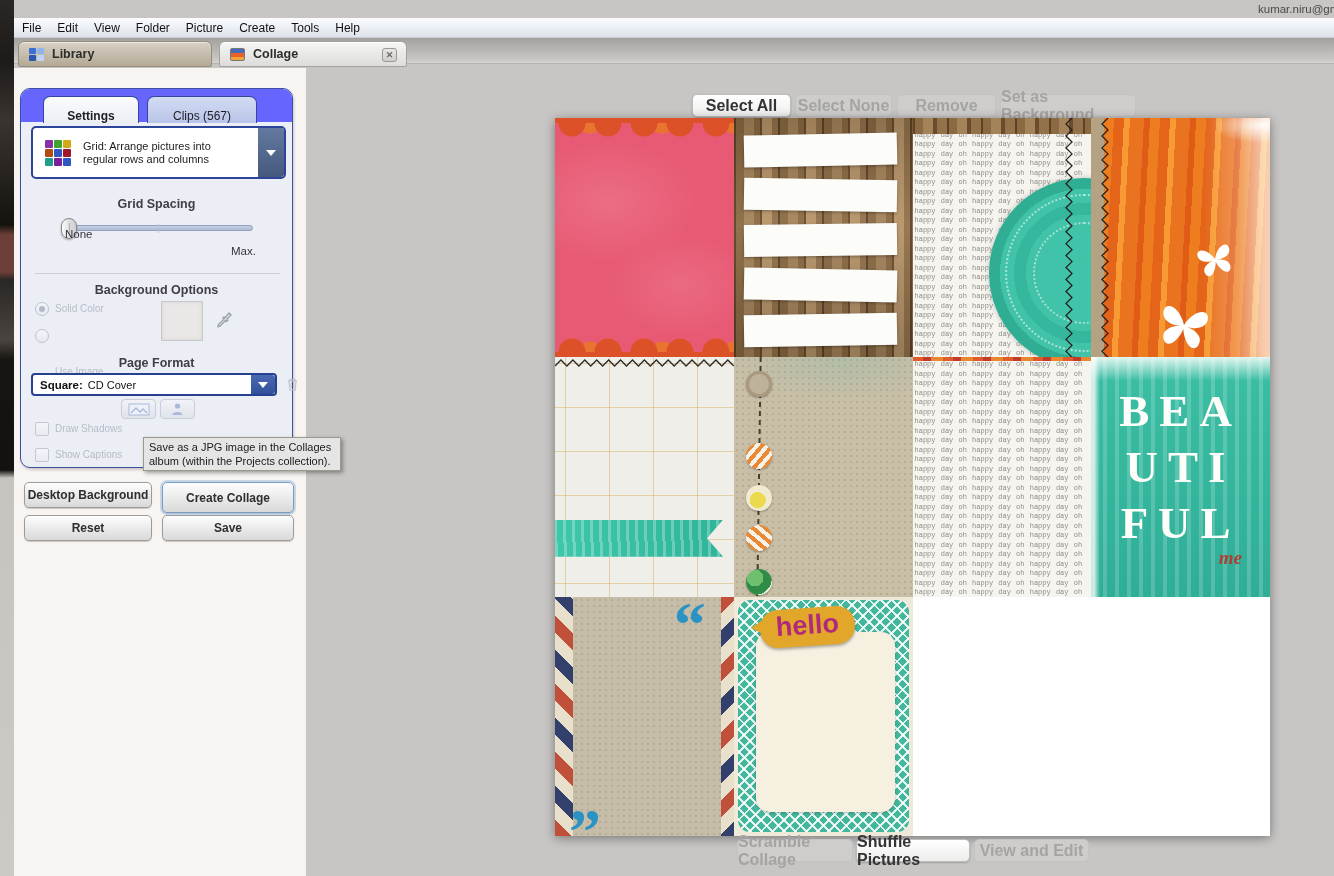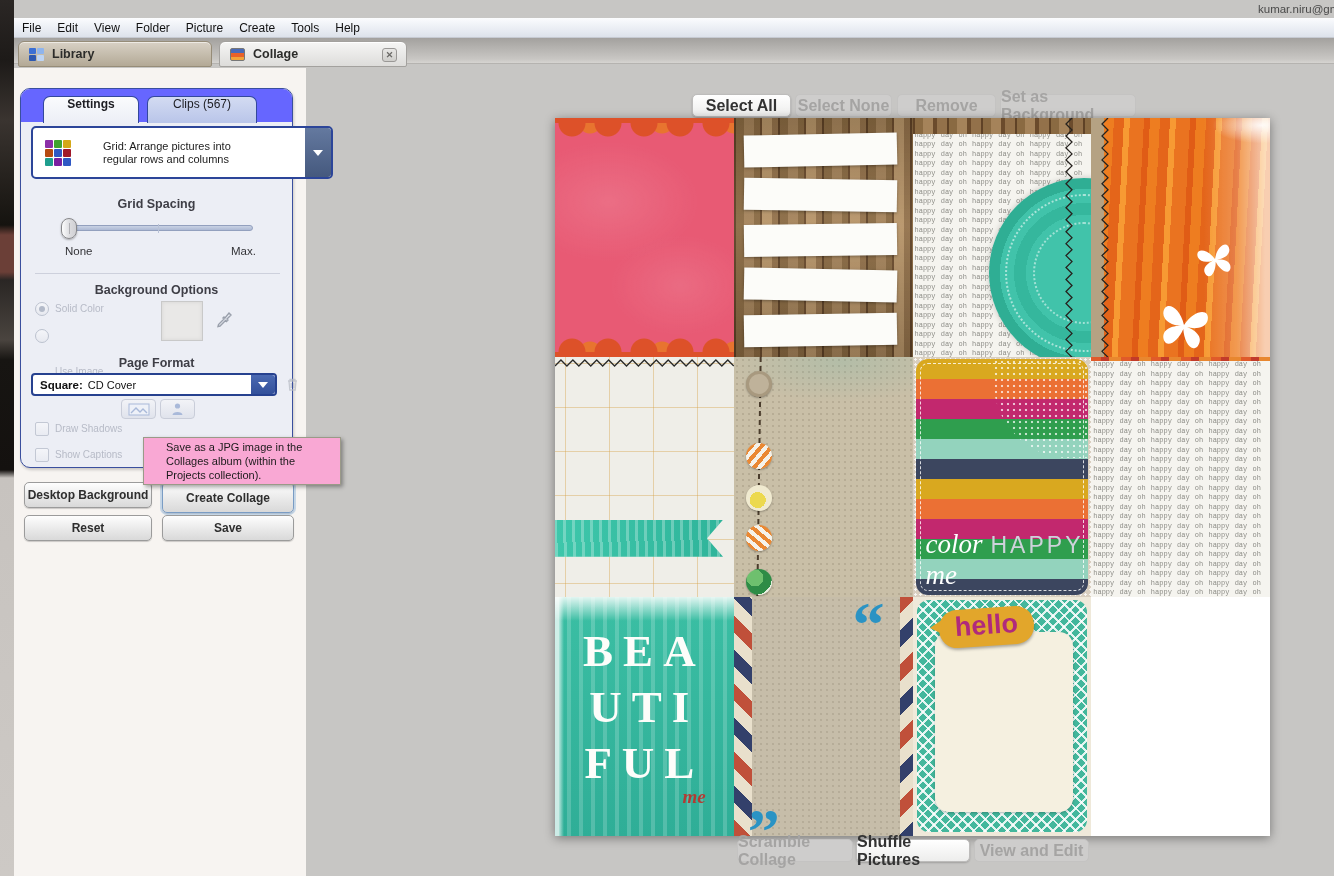--- a/index.html
+++ b/index.html
@@ -54,43 +54,43 @@
   
   #pane-left{position:absolute;left:14px;top:68px;width:292px;height:808px;background:#f7f4f1;}
   #pane-main{position:absolute;left:306px;top:68px;width:1028px;height:808px;background:#c7c6c4;}
 
   
   #panel{position:absolute;left:20px;top:88px;width:273px;height:380px;border:1px solid #3a4f9e;
     border-radius:10px;background:#eceef5;box-shadow:1px 2px 3px rgba(0,0,0,.18);}
   #panel-head{position:absolute;left:0;top:0;right:0;height:33px;border-radius:9px 9px 0 0;
     background:linear-gradient(180deg,#93a6da,#66f 0) ,linear-gradient(180deg,#8ea2d8,#5f78c0);}
   .side-tab{position:absolute;top:7px;height:27px;border:1px solid #33489c;border-bottom:none;
-    border-radius:7px 7px 0 0;font-size:12px;display:flex;align-items:flex-start;justify-content:center;
+    border-radius:7px 7px 0 0;font-size:12px;display:flex;align-items:flex-end;justify-content:center;
     color:#1d1d22;}
   #tab-settings{left:22px;width:96px;background:linear-gradient(180deg,#fafbfd,#eceef6);font-weight:bold;z-index:2;}
   #tab-clips{left:126px;width:110px;background:linear-gradient(180deg,#d3dbf2,#b9c5e9);}
   .s-label{position:absolute;left:0;right:0;text-align:center;font-size:12.5px;font-weight:bold;color:#3e3e46;}
-  #layout-dd{position:absolute;left:10px;top:37px;width:302px;height:53px;background:#fff;
-    border:2px solid #2c4599;border-radius:5px;display:flex;align-items:center;gap:20px;}
+  #layout-dd{position:absolute;left:10px;top:37px;width:255px;height:53px;background:#fff;
+    border:2px solid #2c4599;border-radius:5px;display:flex;align-items:center;}
   #layout-icon{display:grid;grid-template-columns:8px 8px 8px;grid-template-rows:8px 8px 8px;gap:1px;margin-left:12px;}
   #layout-icon span{border-radius:1px;}
   #layout-dd .dd-text{font-size:11px;color:#1c1c1c;margin-left:12px;width:160px;line-height:13px;}
   .dd-arrow{position:absolute;right:0;top:0;bottom:0;width:26px;border-radius:0 3px 3px 0;
     background:linear-gradient(180deg,#64799f,#45597e);display:flex;align-items:center;justify-content:center;}
   .dd-arrow i{width:0;height:0;border-left:5px solid transparent;border-right:5px solid transparent;
     border-top:6px solid #fff;}
   #lbl-grid-spacing{top:108px;}
   #slider{position:absolute;left:42px;top:136px;width:190px;height:6px;border:1px solid #93a0be;
     border-radius:3px;background:linear-gradient(180deg,#c9d2e4,#adb9d4);}
   #slider-tick{position:absolute;left:50%;top:-2px;width:1px;height:9px;background:#b9c2d6;}
   #slider-thumb{position:absolute;left:-3px;top:-8px;width:16px;height:21px;border:1px solid #87878a;
     border-radius:8px;background:linear-gradient(90deg,#fdfdfd,#dcdcdf 55%,#cfcfd3);
     box-shadow:0 1px 2px rgba(0,0,0,.3);}
   #slider-thumb::after{content:"";position:absolute;left:7px;top:4px;bottom:4px;width:1px;background:#b0b0b4;}
-  #lbl-none{position:absolute;left:44px;top:156px;font-size:11.5px;color:#343438;text-align:right;}
+  #lbl-none{position:absolute;left:44px;top:139px;font-size:11.5px;color:#343438;text-align:right;}
   #lbl-max{position:absolute;left:210px;top:156px;font-size:11.5px;color:#343438;}
   #divider1{position:absolute;left:14px;top:184px;width:245px;height:1px;background:#cdd0dc;}
   #lbl-bg-options{top:194px;}
   .radio{position:absolute;width:14px;height:14px;border-radius:50%;border:1px solid #bcc2cf;
     background:linear-gradient(180deg,#f4f5f9,#e7e9f0);}
   .radio.sel::after{content:"";position:absolute;left:3px;top:3px;width:6px;height:6px;border-radius:50%;
     background:#b3bac9;}
   #radio-solid{left:14px;top:213px;}
   #radio-image{left:14px;top:240px;}
   .dim-label{position:absolute;font-size:10px;color:#b7bbc7;}
@@ -111,23 +111,23 @@
   #orient-land{left:100px;}
   #orient-port{left:139px;}
   .checkbox{position:absolute;width:14px;height:14px;border:1px solid #c3c8d4;border-radius:2px;
     background:linear-gradient(180deg,#f4f5f9,#e9ebf2);}
   #chk-shadows{left:14px;top:333px;}
   #chk-captions{left:14px;top:359px;}
   #lbl-shadows{left:34px;top:334px;}
   #lbl-captions{left:34px;top:360px;}
 
   
-  #tooltip{position:absolute;left:143px;top:437px;width:198px;background:#f9a8d4;border:1px solid #9a9a88;
+  #tooltip{position:absolute;left:143px;top:437px;width:198px;background:#e5e5e5;border:1px solid #9a9a88;
     box-shadow:2px 2px 4px rgba(0,0,0,.35);font-size:11px;color:#1a1a1a;line-height:14px;
-    padding:2px 22px;z-index:60;}
+    padding:2px 5px;z-index:60;}
 
   
   .btn{position:absolute;border:1px solid #9b9b9b;border-radius:5px;font-size:12px;font-weight:bold;
     color:#2e2e2e;background:linear-gradient(180deg,#fefefe,#e9e9e9 55%,#d9d9d9);
     display:flex;align-items:center;justify-content:center;box-shadow:0 1px 1px rgba(0,0,0,.18);}
   #btn-desktop{left:24px;top:482px;width:128px;height:26px;}
   #btn-create{left:162px;top:482px;width:132px;height:31px;border-color:#7a9cc4;
     box-shadow:0 0 0 2px rgba(140,180,220,.45),0 1px 1px rgba(0,0,0,.18);}
   #btn-reset{left:24px;top:515px;width:128px;height:26px;}
   #btn-close{left:162px;top:515px;width:132px;height:26px;}
@@ -475,29 +475,20 @@
 
     <div class="tile" id="t7">
       <div id="t7-stitch"></div>
       <div class="badge" id="bdg1"></div>
       <div class="badge" id="bdg2"></div>
       <div class="badge" id="bdg3"></div>
       <div class="badge" id="bdg4"></div>
       <div class="badge" id="bdg5"></div>
     </div>
 
-    <div class="tile" id="t8">
-      <div id="t8-card">
-        <div id="t8-glitter"></div>
-        <div id="t8-text">
-          <span id="t8-colorme">color me</span>
-          <span id="t8-happy">HAPPY</span>
-        </div>
-      </div>
-    </div>
 
     <div class="tile" id="t9">
       <div class="happy-paper">happy day oh happy day oh happy day oh happy day oh happy day oh happy day oh happy day oh happy day oh happy day oh happy day oh happy day oh happy day oh happy day oh happy day oh happy day oh happy day oh happy day oh happy day oh happy day oh happy day oh happy day oh happy day oh happy day oh happy day oh happy day oh happy day oh happy day oh happy day oh happy day oh happy day oh happy day oh happy day oh happy day oh happy day oh happy day oh happy day oh happy day oh happy day oh happy day oh happy day oh happy day oh happy day oh happy day oh happy day oh happy day oh happy day oh happy day oh happy day oh happy day oh happy day oh happy day oh happy day oh happy day oh happy day oh happy day oh happy day oh happy day oh happy day oh happy day oh happy day oh happy day oh happy day oh happy day oh happy day oh happy day oh happy day oh happy day oh happy day oh happy day oh happy day oh happy day oh happy day oh happy day oh happy day oh happy day oh happy day oh happy day oh happy day oh happy day oh happy day oh happy day oh happy day oh happy day oh happy day oh happy day oh happy day oh happy day oh happy day oh happy day oh happy day oh happy day oh happy day oh happy day oh happy day oh happy day oh happy day oh happy day oh happy day oh happy day oh happy day oh happy day oh happy day oh happy day oh happy day oh happy day oh happy day oh happy day oh happy day oh happy day oh happy day oh happy day oh happy day oh happy day oh happy day oh happy day oh happy day oh happy day oh happy day oh happy day oh happy day oh happy day oh happy day oh happy day oh happy day oh happy day oh happy day oh happy day oh happy day oh happy day oh happy day oh happy day oh happy day oh happy day oh happy day oh happy day oh happy day oh happy day oh happy day oh happy day oh happy day oh happy day oh happy day oh happy day oh happy day oh happy day oh happy day oh happy day oh happy day oh happy day oh happy day oh </div>
       <div id="t9-strip"></div>
     </div>
 
     <div class="tile" id="t10">
       <div class="lines">
         <div>BEA</div>
         <div>UTI</div>

